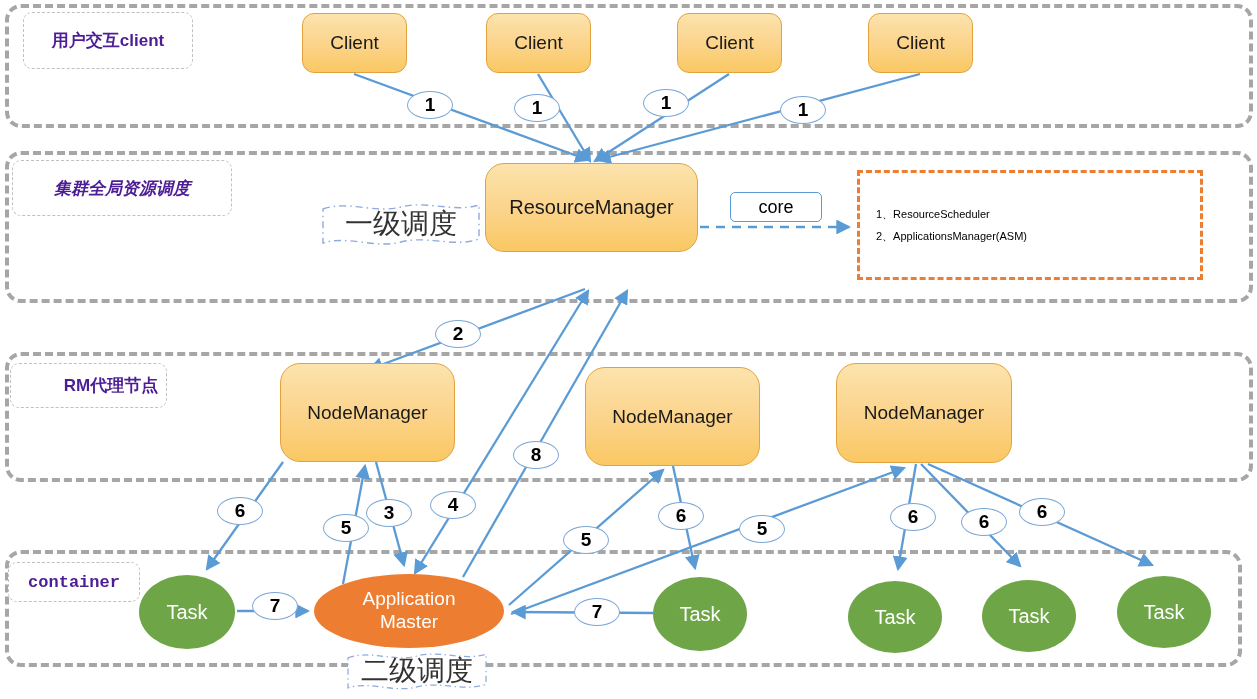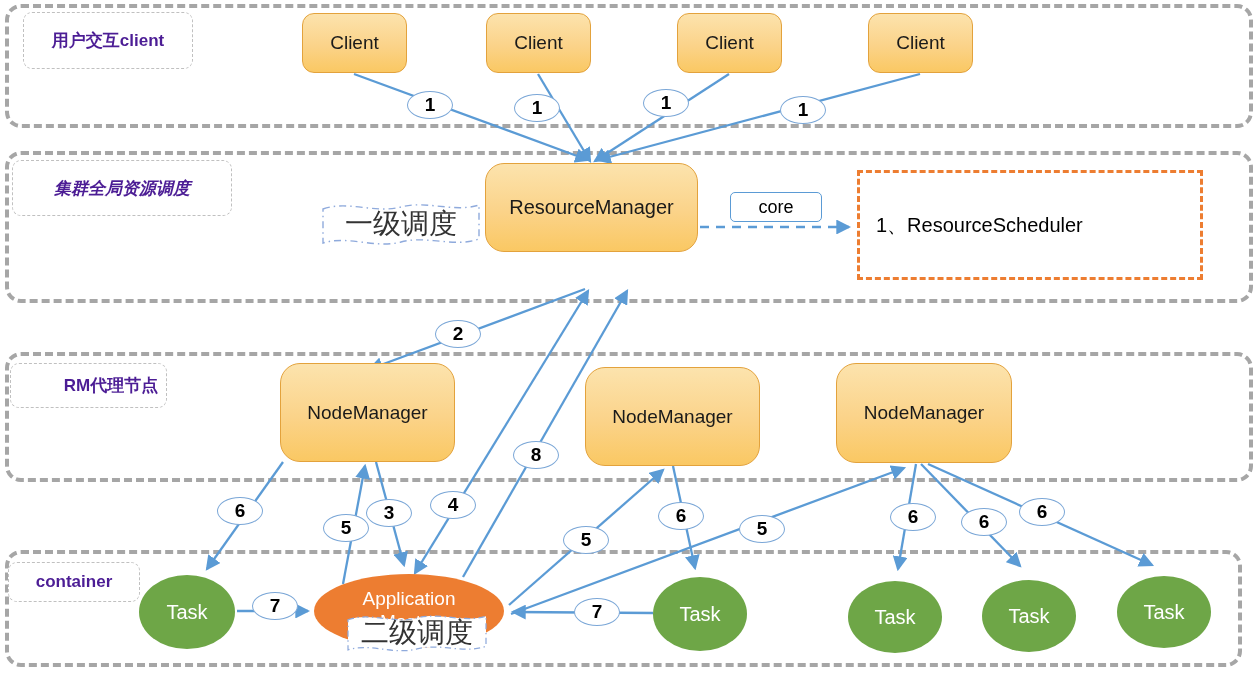--- a/index.html
+++ b/index.html
@@ -34,42 +34,42 @@
     font-size:19px;font-weight:600;color:#000;box-sizing:border-box;
   }
   .core-box{
     position:absolute;border:1.5px solid #5b9bd5;border-radius:5px;background:#ffffff;
     display:flex;align-items:center;justify-content:center;
     font-size:18px;color:#000;box-sizing:border-box;
   }
   .side-note{
     position:absolute;border:3px dashed #ed7d31;background:#ffffff;box-sizing:border-box;
     display:flex;flex-direction:column;justify-content:center;gap:7px;
-    padding-left:16px;font-size:20px;color:#000;
+    padding-left:16px;font-size:11px;color:#000;
   }
   .callout{position:absolute;}
   .callout-text{
     position:absolute;display:flex;align-items:center;justify-content:center;
     font-size:28px;color:#333;width:100%;height:100%;top:0;left:0;
   }
   svg.layer{position:absolute;top:0;left:0;}
 </style>
 </head>
 <body>
 
 <div id="stage">
   <div id="bands-layer">
       <div class="band" style="left: 5px; top: 4px; width: 1248px; height: 124px;"></div>
       <div class="band-label" style="left: 23px; top: 12px; width: 170px; height: 57px;">用户交互client</div>
       <div class="band" style="left: 5px; top: 151px; width: 1248px; height: 152px;"></div>
       <div class="band-label" style="left: 12px; top: 160px; width: 220px; height: 56px; font-style: italic;">集群全局资源调度</div>
       <div class="band" style="left: 5px; top: 352px; width: 1248px; height: 130px;"></div>
       <div class="band-label" style="left: 10px; top: 363px; width: 157px; height: 45px; padding-left: 45px;">RM代理节点</div>
       <div class="band" style="left: 5px; top: 550px; width: 1237px; height: 117px;"></div>
-      <div class="band-label" style="left: 8px; top: 562px; width: 132px; height: 40px;">container</div>
+      <div class="band-label" style="left: 8px; top: 562px; width: 132px; height: 40px; font-family: Liberation Mono, monospace;">container</div>
     </div>
   <svg id="edges" class="layer" width="1257" height="699" viewBox="0 0 1257 699">
     <defs>
       <marker id="ah" viewBox="0 0 10 10" refX="8.5" refY="5" markerWidth="6.5" markerHeight="6.5" orient="auto-start-reverse">
         <path d="M0,0 L10,5 L0,10 z" fill="#5b9bd5"></path>
       </marker>
     </defs>
     <g id="edge-group">
         <line x1="354" y1="74" x2="588" y2="160" stroke="#5b9bd5" stroke-width="2.3" marker-end="url(#ah)"></line>
         <line x1="538" y1="74" x2="590" y2="161" stroke="#5b9bd5" stroke-width="2.3" marker-end="url(#ah)"></line>
@@ -104,20 +104,21 @@
       <div class="ellipse" style="left: 139px; top: 575px; width: 96px; height: 74px; font-size: 20px; background: rgb(110, 166, 71); box-sizing: border-box;">Task</div>
       <div class="ellipse" style="left: 314px; top: 574px; width: 190px; height: 74px; font-size: 19px; background: rgb(237, 125, 49); padding: 0px 28px; box-sizing: border-box;">Application Master</div>
       <div class="ellipse" style="left: 653px; top: 577px; width: 94px; height: 74px; font-size: 20px; background: rgb(110, 166, 71); box-sizing: border-box;">Task</div>
       <div class="ellipse" style="left: 848px; top: 581px; width: 94px; height: 72px; font-size: 20px; background: rgb(110, 166, 71); box-sizing: border-box;">Task</div>
       <div class="ellipse" style="left: 982px; top: 580px; width: 94px; height: 72px; font-size: 20px; background: rgb(110, 166, 71); box-sizing: border-box;">Task</div>
       <div class="ellipse" style="left: 1117px; top: 576px; width: 94px; height: 72px; font-size: 20px; background: rgb(110, 166, 71); box-sizing: border-box;">Task</div>
     </div>
 
   <div class="side-note" id="side-note" style="left: 857px; top: 170px; width: 346px; height: 110px;">
     <div>1、ResourceScheduler</div>
+    <div>2、ApplicationsManager(ASM)</div>
   </div>
 
   <div class="core-box" id="core-box" style="left: 730px; top: 192px; width: 92px; height: 30px;">core</div>
 
   <div id="badges-layer">
       <div class="badge" style="left: 407px; top: 91px; width: 46px; height: 28px;">1</div>
       <div class="badge" style="left: 514px; top: 94px; width: 46px; height: 28px;">1</div>
       <div class="badge" style="left: 643px; top: 89px; width: 46px; height: 28px;">1</div>
       <div class="badge" style="left: 780px; top: 96px; width: 46px; height: 28px;">1</div>
       <div class="badge" style="left: 435px; top: 320px; width: 46px; height: 28px;">2</div>
@@ -132,17 +133,17 @@
       <div class="badge" style="left: 252px; top: 592px; width: 46px; height: 28px;">7</div>
       <div class="badge" style="left: 574px; top: 598px; width: 46px; height: 28px;">7</div>
       <div class="badge" style="left: 890px; top: 503px; width: 46px; height: 28px;">6</div>
       <div class="badge" style="left: 961px; top: 508px; width: 46px; height: 28px;">6</div>
       <div class="badge" style="left: 1019px; top: 498px; width: 46px; height: 28px;">6</div>
     </div>
   <div id="callouts-layer">
       <div class="callout" style="left: 320px; top: 198px; width: 162px; height: 52px;"><svg width="162" height="52" viewBox="0 0 162 52">
           <path d="M3,11 C28,2 55,16 81,9 C107,2 134,15 159,7 L159,41 C134,50 107,37 81,44 C55,51 28,37 3,45 Z" fill="#ffffff" stroke="#8faadc" stroke-width="1.4" stroke-dasharray="7 4 1.5 4"></path>
         </svg><div class="callout-text">一级调度</div></div>
-      <div class="callout" style="left: 336px; top: 610px; width: 162px; height: 46px; font-family: Liberation Serif, serif;"><svg width="162" height="46" viewBox="0 0 162 52">
+      <div class="callout" style="left: 336px; top: 648px; width: 162px; height: 46px; font-family: Liberation Serif, serif;"><svg width="162" height="46" viewBox="0 0 162 52">
           <path d="M3,11 C28,2 55,16 81,9 C107,2 134,15 159,7 L159,41 C134,50 107,37 81,44 C55,51 28,37 3,45 Z" fill="#ffffff" stroke="#8faadc" stroke-width="1.4" stroke-dasharray="7 4 1.5 4"></path>
         </svg><div class="callout-text">二级调度</div></div>
     </div>
 </div>
 
 </body></html>

